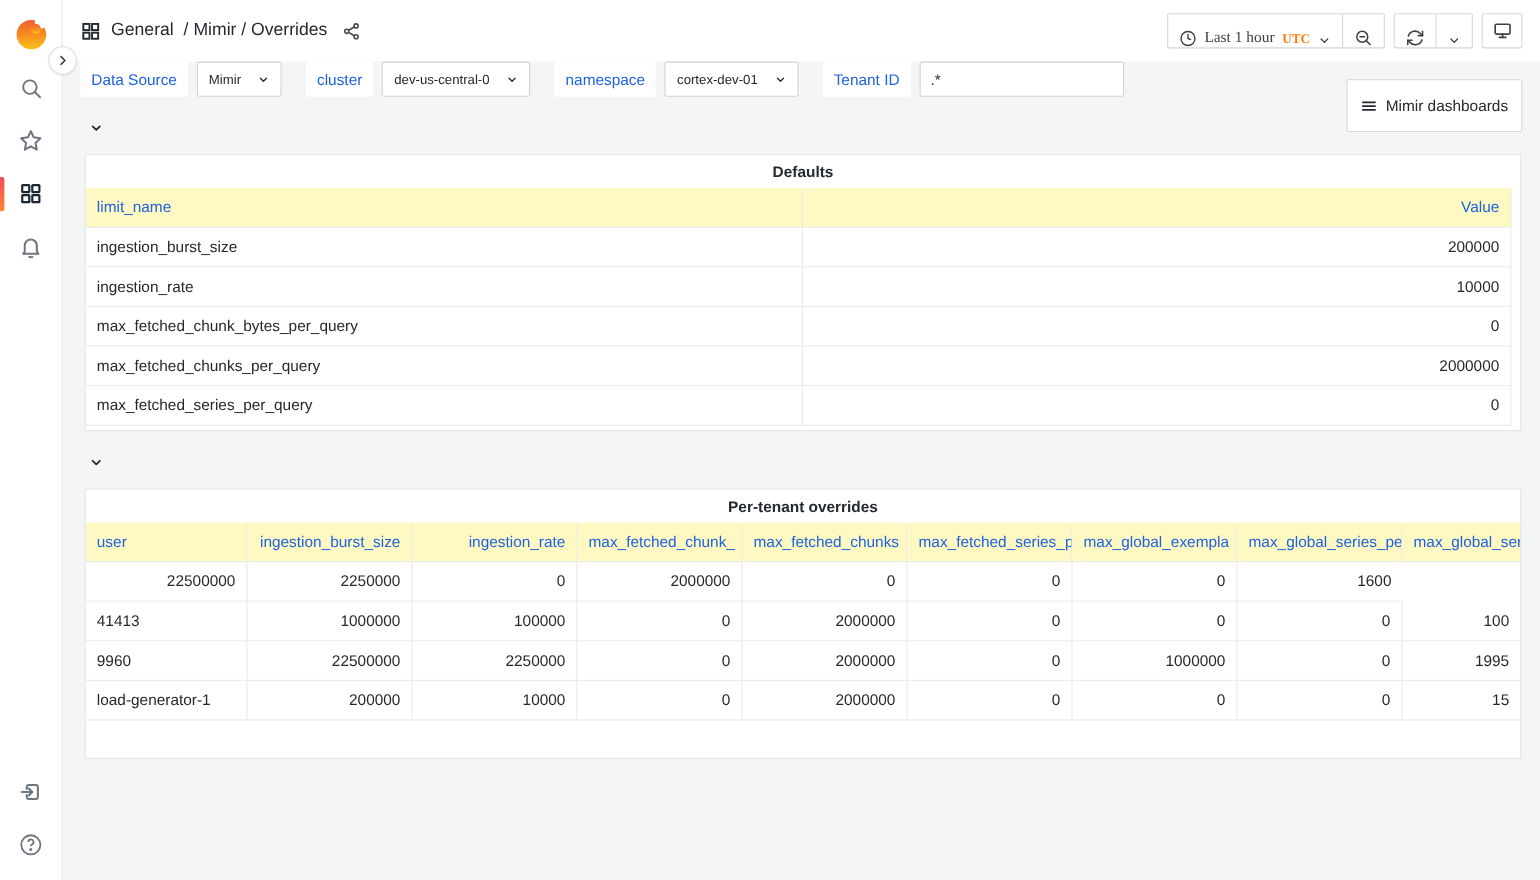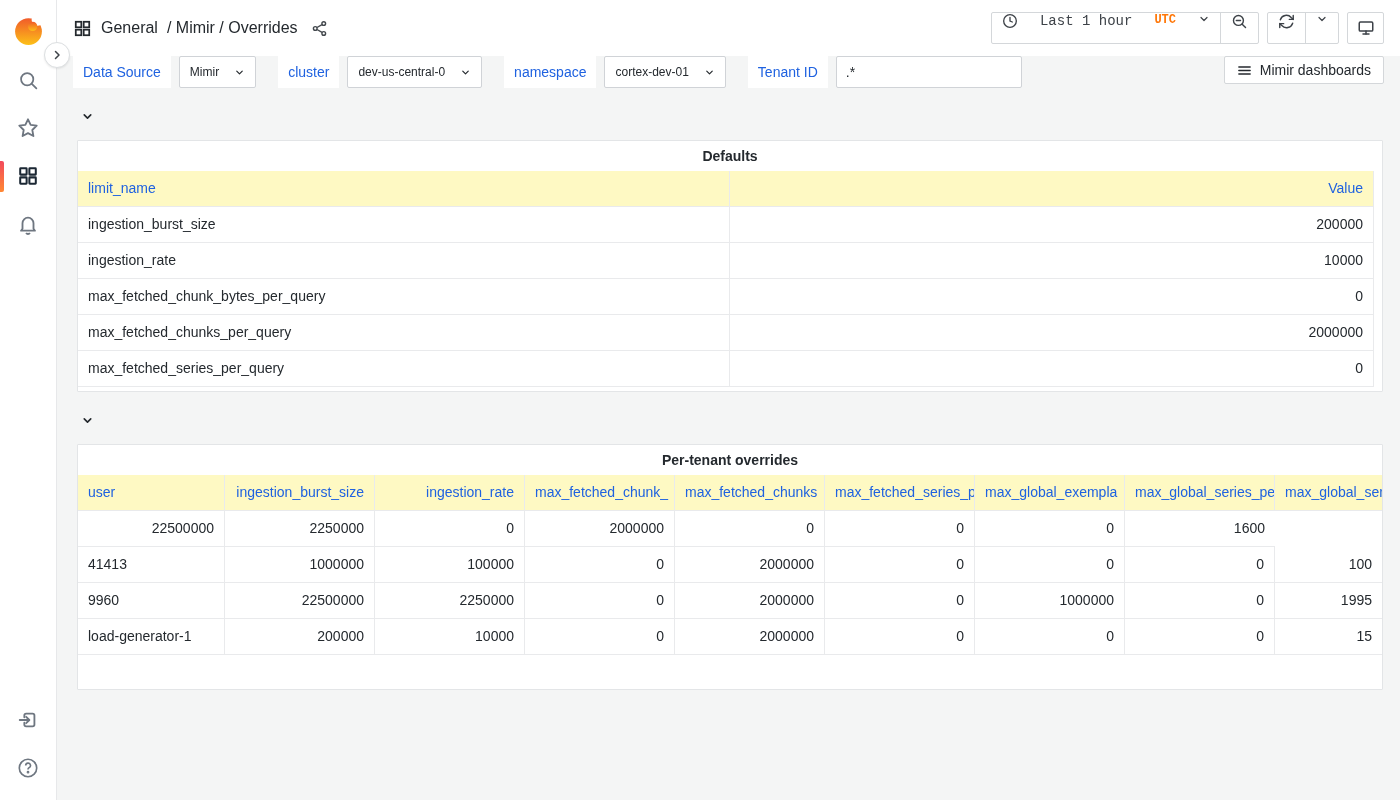--- a/index.html
+++ b/index.html
@@ -38,22 +38,22 @@
   .topnav {
     position:absolute; left:57px; top:0; right:0; height:56px;
     background:#ffffff; display:flex; align-items:center; padding:0 16px;
   }
   .crumb-wrap { display:flex; align-items:center; gap:9px;justify-content:center; }
   .crumb { font-size:16px; color:#24292e; cursor:pointer; white-space:nowrap; }
   .icon-btn-bare { background:none; border:none; padding:0; color:#43484d; cursor:pointer; display:flex; align-items:center; }
   .nav-right { margin-left:auto; display:flex; align-items:center; gap:8px; }
   .btn-group { display:flex; align-items:stretch; height:32px; background:#fff; border:1px solid #d4d7da; border-radius:2px; }
   .grp-btn {
-    display:flex; align-items:flex-start; gap:22px; padding:0 10px; background:none; border:none;
-    cursor:pointer; color:#3d4248; font-family:Liberation Mono, monospace; font-size:14px; font-weight:500;
+    display:flex; align-items:flex-end; gap:7px; padding:0 10px; background:none; border:none;
+    cursor:pointer; color:#3d4248; font-family:Liberation Serif, serif; font-size:14px; font-weight:500;
   }
   .grp-btn + .grp-btn { border-left:1px solid #d4d7da; }
   .tz { color:#ff780a; font-size:12px; font-weight:700; }
   .solo-btn { height:32px; width:37px; display:flex; align-items:center; justify-content:center;
     background:#fff; border:1px solid #d4d7da; border-radius:2px; color:#3d4248; cursor:pointer; }
 
   
   .submenu { position:absolute; left:73px; top:56px; right:0; height:32px; display:flex; align-items:flex-end; }
   .vargroup { display:flex; align-items:center; margin-right:22px; }
   .varlabel {
@@ -63,21 +63,21 @@
   .varvalue {
     height:32px; display:flex; align-items:center; gap:15px; padding:0 10px;
     background:#ffffff; border:1px solid #d0d3d7; border-radius:2px; cursor:pointer;
     font-family:inherit; font-size:12px; color:#24292e; white-space:nowrap;
   }
   .varinput {
     height:32px; width:186px; padding:0 9px; background:#fff; border:1px solid #d0d3d7;
     border-radius:2px; font-family:inherit; font-size:14px; color:#24292e;
   }
   .mimir-dash-btn {
-    position:absolute; right:16px; top:0; height:28px; display:flex; align-items:center; gap:8px;
+    position:absolute; right:16px; top:16px; height:48px; display:flex; align-items:center; gap:8px;
     padding:0 12px; background:#fff; border:1px solid #d4d7da; border-radius:2px;
     font-family:inherit; font-size:14px; font-weight:500; color:#24292e; cursor:pointer;
   }
 
   
   .dash { position:absolute; left:77px; width:1306px; top:0; height:800px; pointer-events:none; }
   .dash > * { pointer-events:auto; }
   .collapse-row {
     position:absolute; left:2px; width:40px; height:18px; display:flex; align-items:center;
     background:none; border:none; color:#24292e; cursor:pointer; padding:0 2px;

